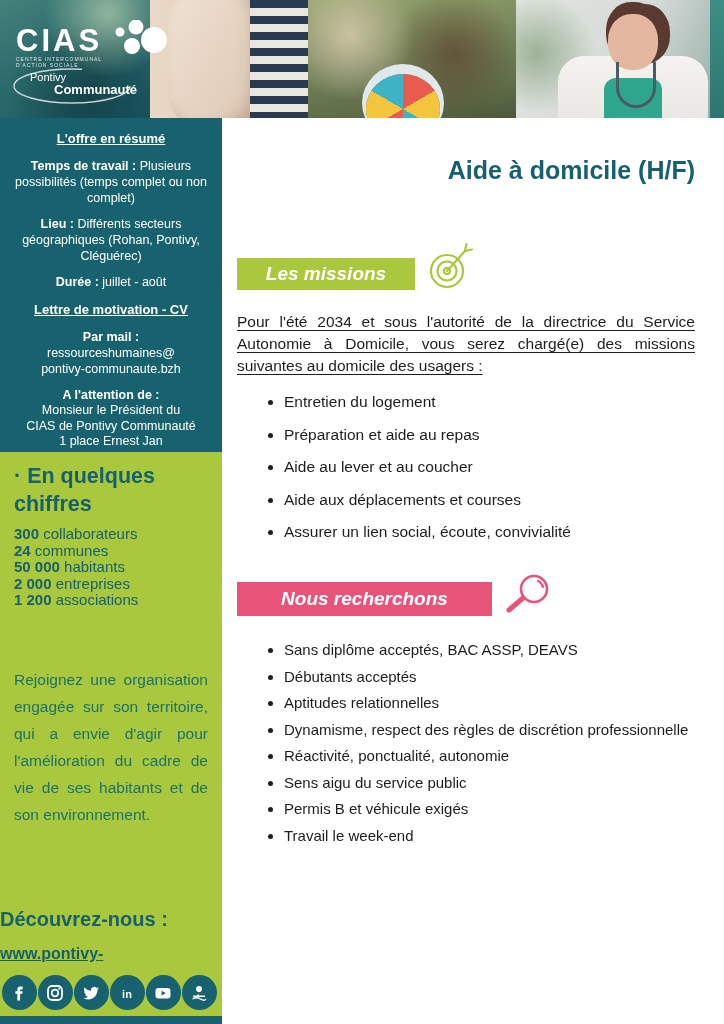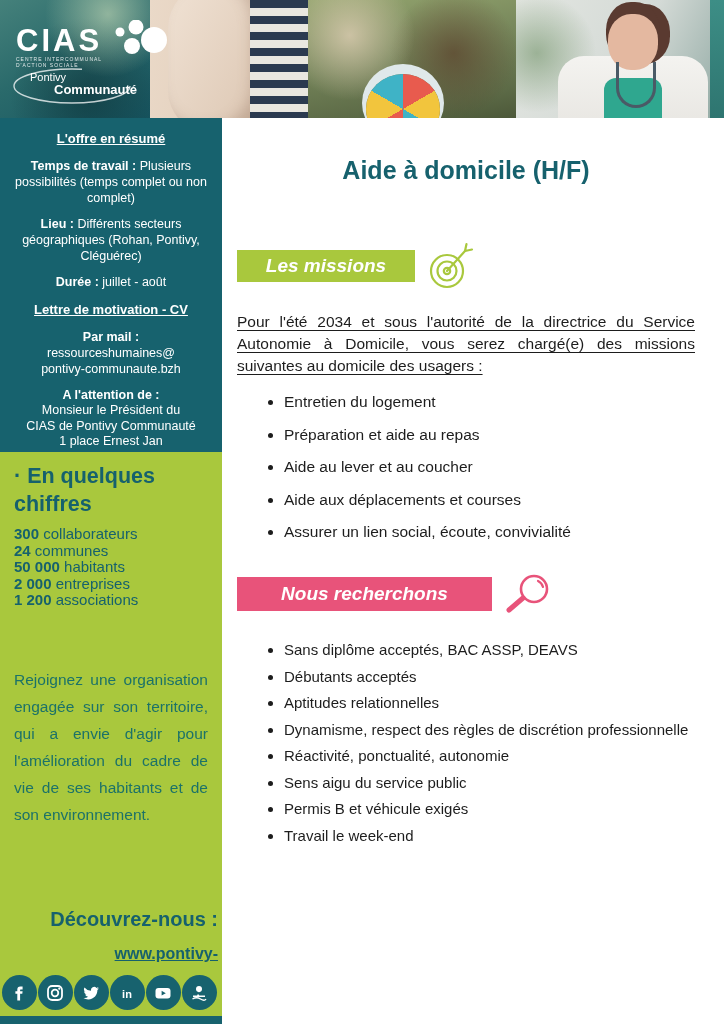--- a/index.html
+++ b/index.html
@@ -94,34 +94,34 @@
   .mail-lbl, .att-lbl { font-weight:bold; margin-top:10px; }
   .addr div { line-height:15.5px; }
 
   .green-panel { position:relative; height:564px; background:#a9c83d; padding:10px 14px; }
   .chiffres-title { color:#16616d; font-weight:bold; font-size:21.5px; line-height:28px; margin-bottom:8px; }
   .stat { color:#16616d; font-size:15px; line-height:16px; margin-bottom:0.5px; }
   .stat .num { font-weight:bold; }
   .pitch {
     margin-top:58px; color:#1c7268; font-size:15.5px; line-height:27px; text-align:justify;
   }
-  .green-footer { position:absolute; left:0; right:4px; bottom:6px; text-align:right; }
+  .green-footer { position:absolute; left:0; right:4px; bottom:6px; text-align:left; }
   .discover { color:#16616d; font-weight:bold; font-size:20px; margin-bottom:14px; }
   .website { display:inline-block; color:#16616d; font-weight:bold; font-size:16px; text-decoration:underline; margin-bottom:12px; }
   .social-row { display:flex; justify-content:center; gap:1px; padding:0 6px; }
   .social {
     width:35px; height:35px; border-radius:50%; background:#17626e;
     display:flex; align-items:center; justify-content:center; flex:0 0 auto;
   }
   .bottom-strip { height:8px; background:#17626e; }
 
   
   .main { position:absolute; left:222px; top:118px; width:502px; height:906px; background:#fff; padding:0 29px 0 15px; }
-  .doc-title { margin-top:38px; text-align:center; color:#16616d; font-weight:bold; font-size:25px; }
-  .banner-row { display:flex; align-items:center; gap:10px; }
+  .doc-title { margin-top:38px; text-align:right; color:#16616d; font-weight:bold; font-size:25px; }
+  .banner-row { display:flex; align-items:flex-end; gap:10px; }
   .banner-row.missions { margin-top:57px; }
   .banner-row.search { margin-top:31px; }
   .banner {
     color:#fff; font-weight:bold; font-style:italic; font-size:19px;
     display:flex; align-items:center; justify-content:center;
   }
   .banner.green { background:#a9c83d; width:178px; height:32px; }
   .banner.pink  { background:#e8537a; width:255px; height:34px; }
   .intro {
     margin-top:21px; font-size:15.5px; line-height:22px; color:#1d1d1d;

